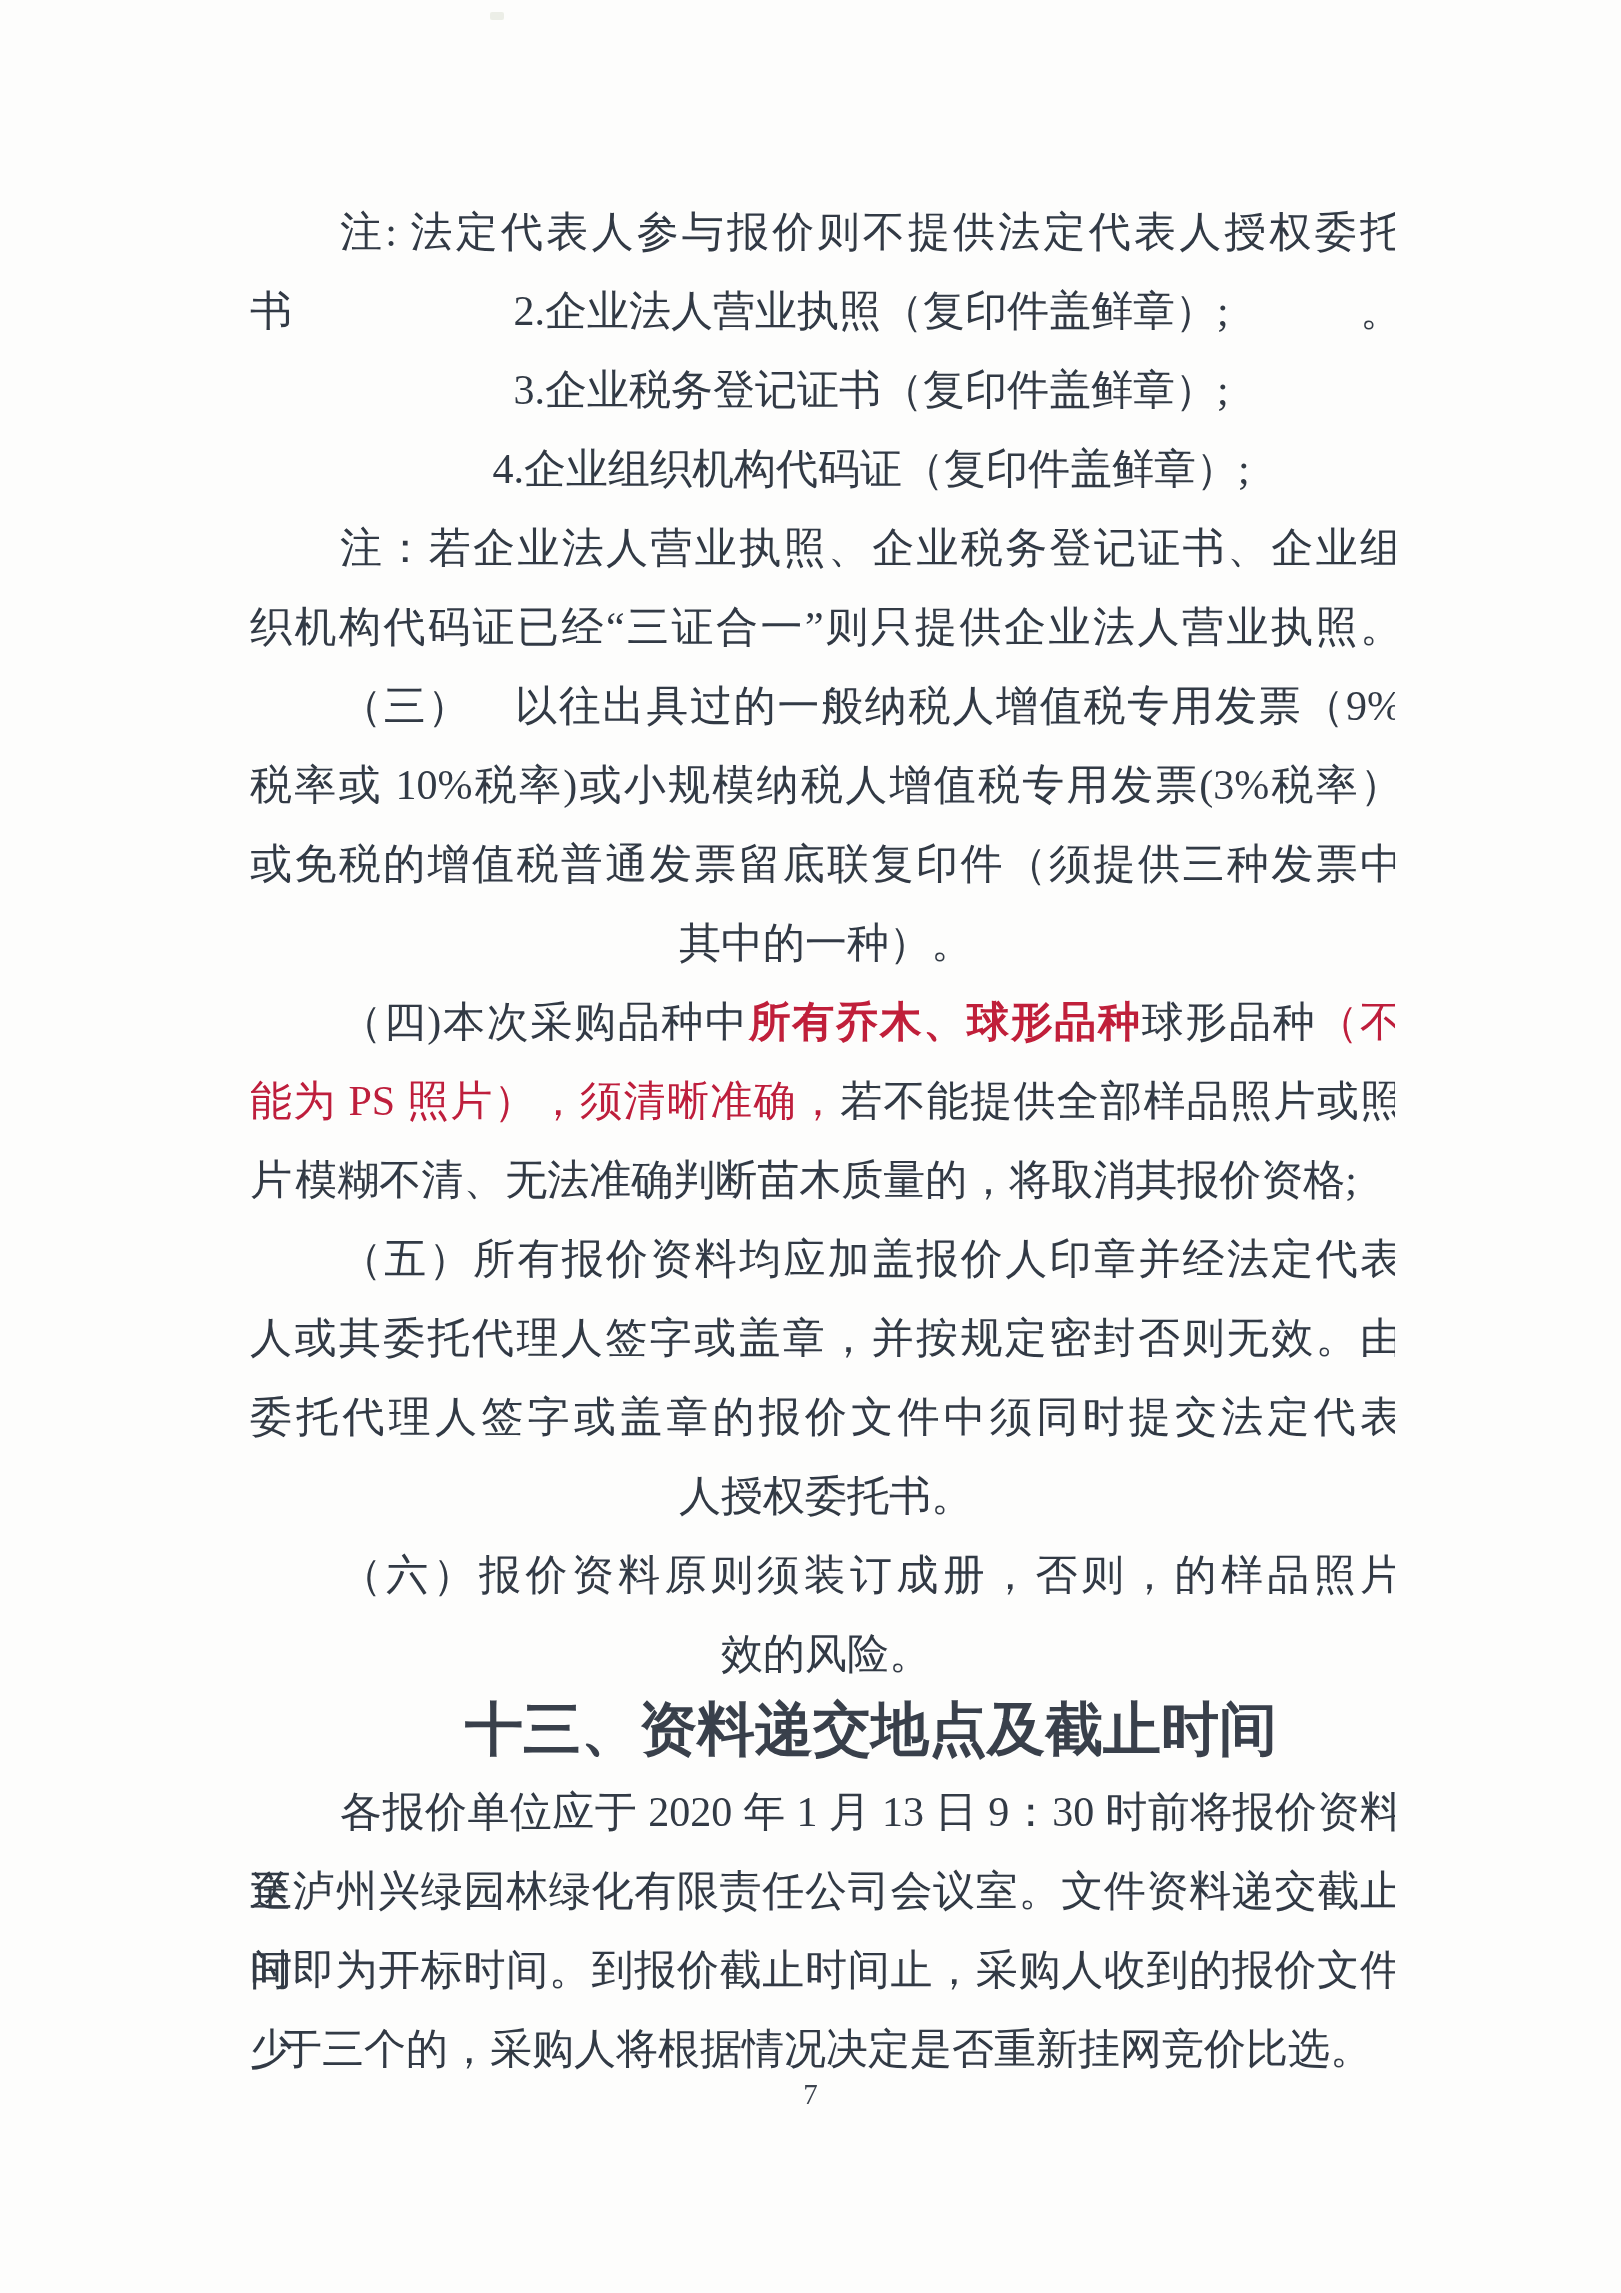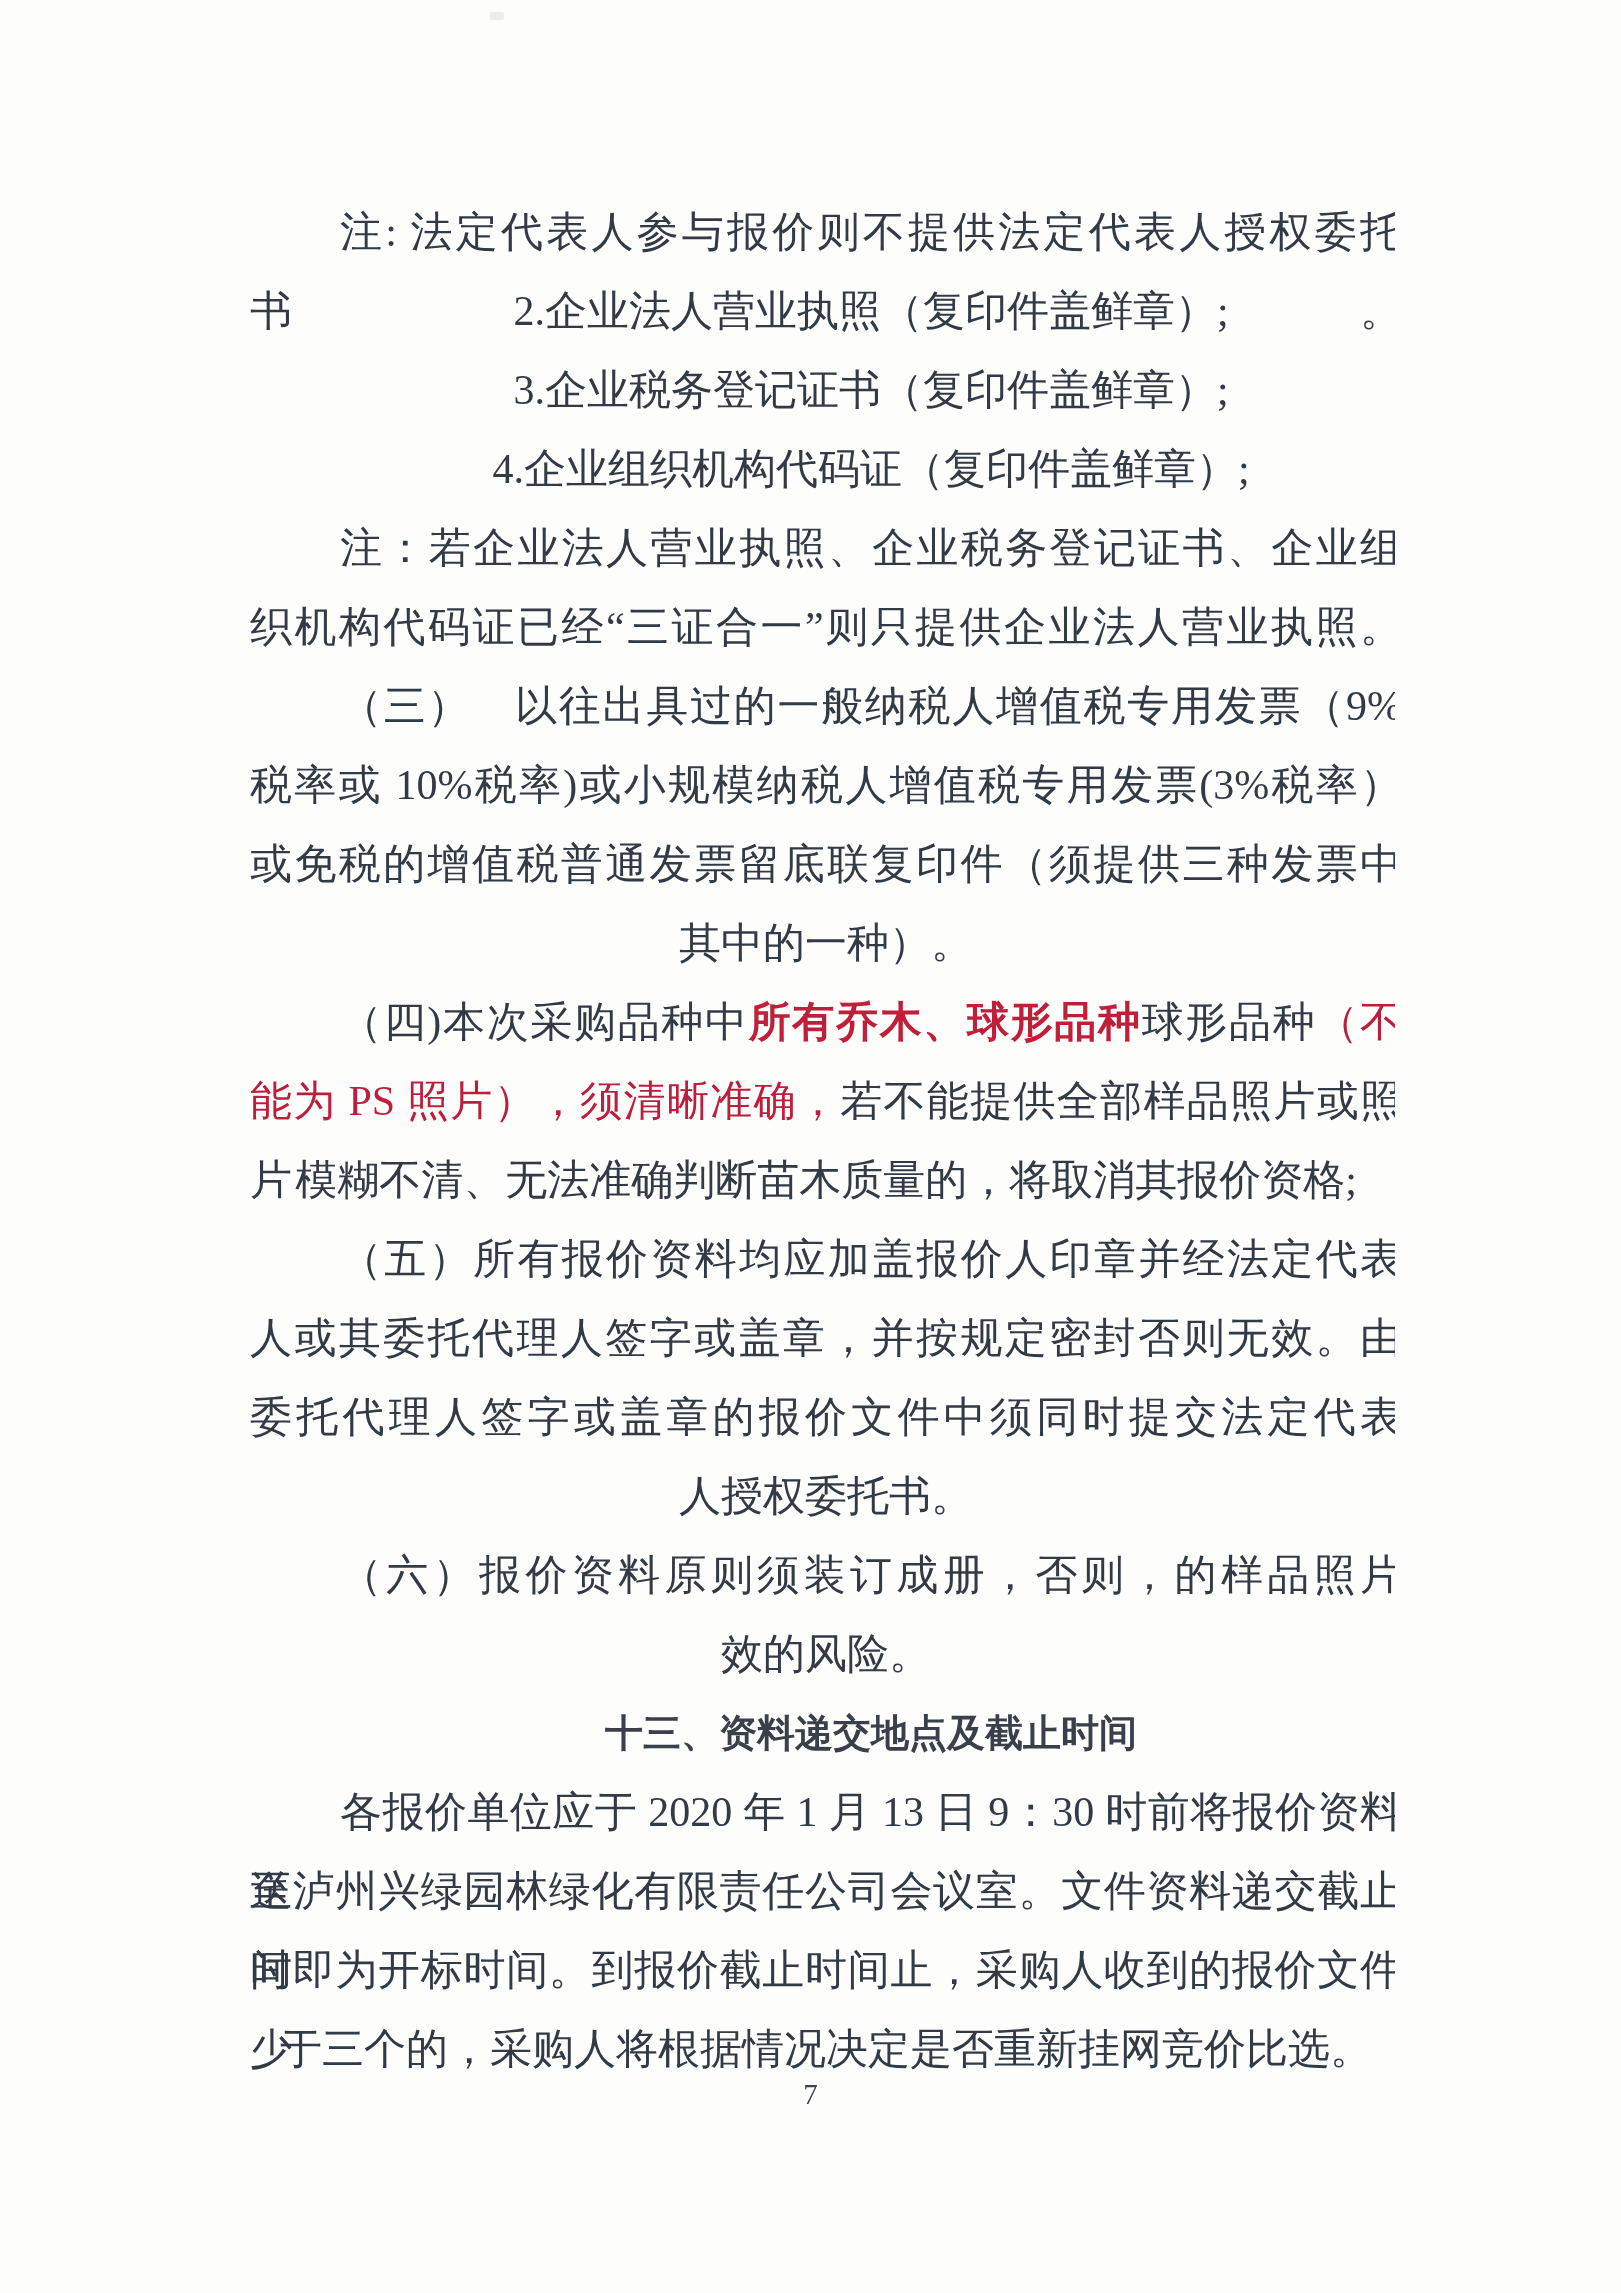--- a/index.html
+++ b/index.html
@@ -37,24 +37,24 @@
     height: 79px;
     line-height: 79px;
     text-align: center;
   }
   .line.indent { text-indent: 90px; }
   .line.justify {
     text-align: justify;
     text-align-last: justify;
   }
   .line.heading {
-    font-family: Liberation Serif, serif;
+    font-family: Liberation Mono, monospace;
     font-weight: 700;
     color: #39404b;
-    font-size: 38px;
+    font-size: 58px;
   }
   .seg-red {
     color: #be1e3c;
   }
   .seg-redbold {
     color: #c01f3a;
     font-weight: 700;
     font-family: Liberation Serif, serif;
     margin-top: 15px;
   }

